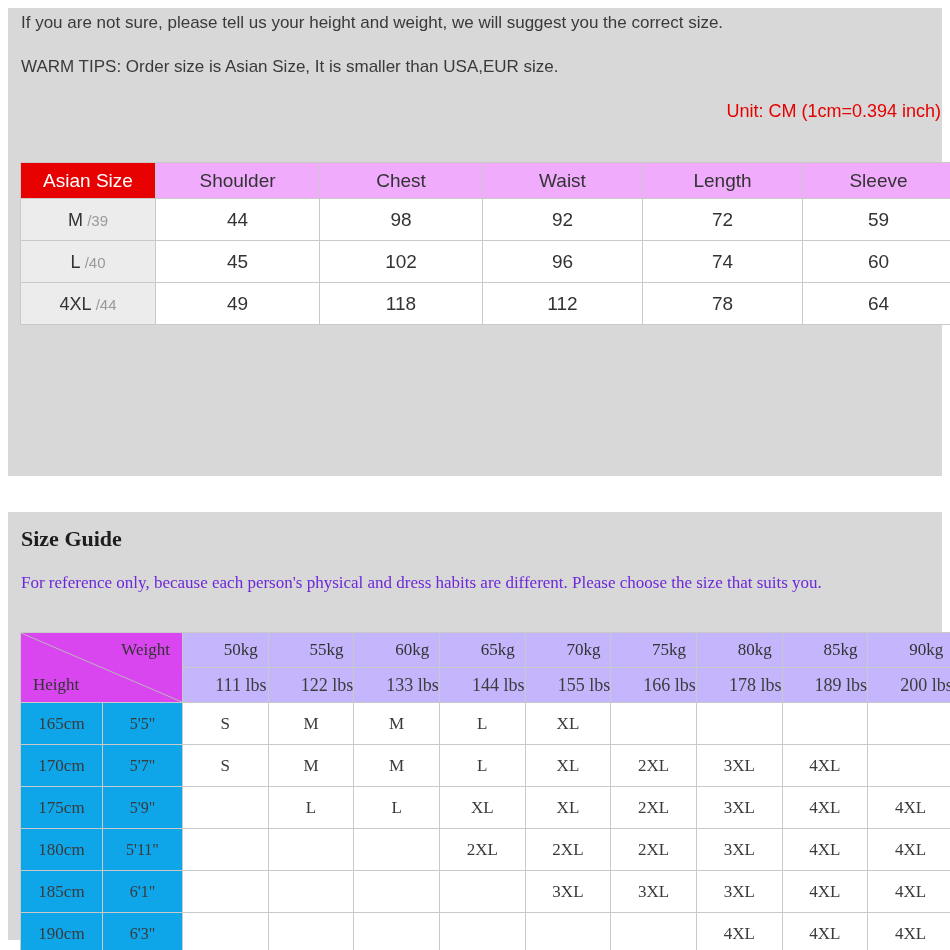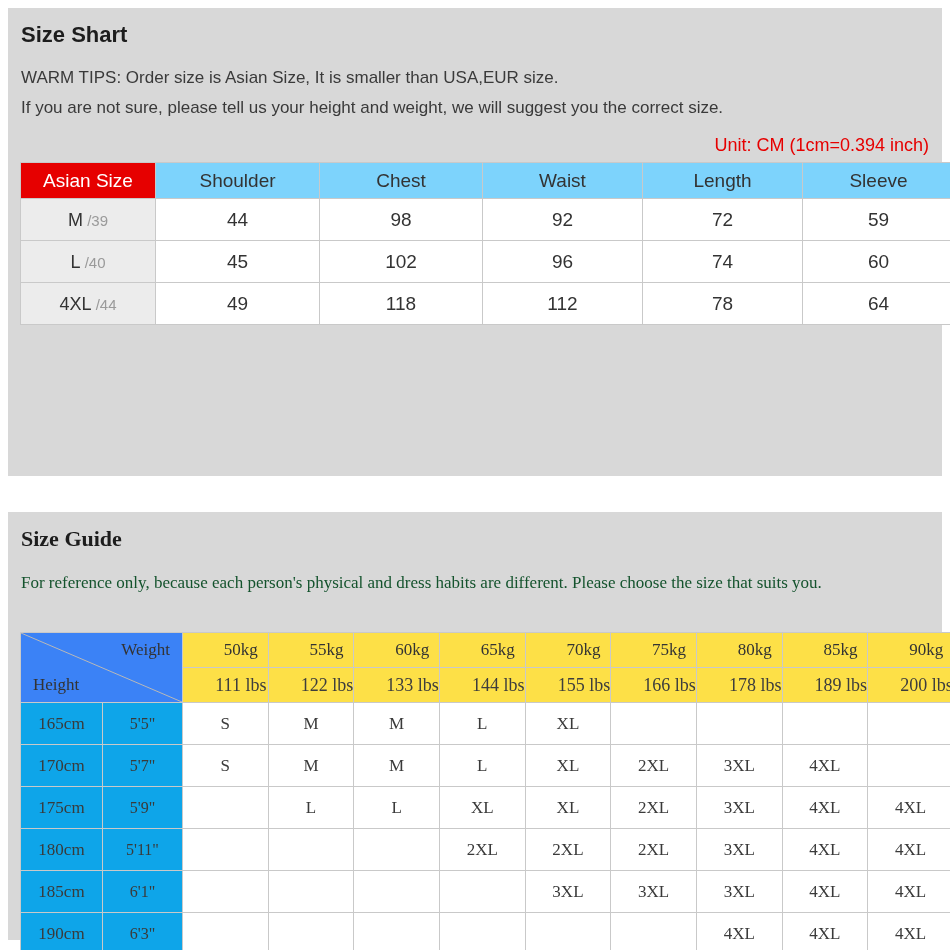--- a/index.html
+++ b/index.html
@@ -21,72 +21,71 @@
     font-size:22px;font-weight:700;color:#1d1d1d;
     padding:13px 0 0 13px;line-height:28px;
   }
   .tips{
     font-size:17px;color:#3a3a3a;
     padding:0 13px;line-height:30px;
   }
   .tips.first{margin-top:14px;}
   .unit{
     font-size:18px;color:#e60000;
-    text-align:right;padding-right:13px;
-    line-height:24px;margin-top:10px;
+    text-align:right;padding-right:1px;
+    line-height:24px;margin-top:17px;
   }
   .intro{
-    font-size:17px;color:#14532d;
+    font-size:17px;color:#6d28d9;
     padding:0 16px 0 13px;line-height:30px;margin-top:15px;
     max-width:905px;
   }
 
   table{
     position:absolute;left:12px;
     width:934px;
     border-collapse:collapse;table-layout:fixed;
     background:#ffffff;
   }
   th,td{
     border:1px solid #c9c9c9;
     text-align:center;vertical-align:middle;
     font-weight:400;color:#3a3a3a;
     overflow:hidden;white-space:nowrap;
   }
 
   
   #t1{top:154px;}
-  #t1 th{height:33px;font-size:19px;color:#333;background:#7dd3fc;}
+  #t1 th{height:33px;font-size:19px;color:#333;background:#f0abfc;}
   #t1 th.red{background:#e60000;color:#ffffff;}
   #t1 td{height:39px;font-size:19px;color:#333;}
   #t1 td.sizecol{background:#ececec;}
   #t1 .sz{font-size:18px;color:#333;}
   #t1 .alt{font-size:15px;color:#9a9a9a;}
 
   
   #t2{top:120px;}
-  #t2 th{background:#fde047;height:32px;padding-left:32px;}
+  #t2 th{background:#c4b5fd;height:32px;padding-left:32px;}
   #t2 th.kg{font-size:17px;color:#333;}
   #t2 th.lbs{font-size:18px;color:#3d3d3d;}
   #t2 td{height:39px;font-size:17px;background:#ffffff;}
   #t2 td.hcol{background:#0ea5e9;}
   #t2 td.ft{font-size:16px;}
-  #t2 th.corner{position:relative;background:#3b82f6;padding:16px;}
+  #t2 th.corner{position:relative;background:#d946ef;padding:16px;}
   .corner svg{position:absolute;left:0;top:0;width:100%;height:100%;display:block;}
   .corner line{stroke:#b8b8b8;stroke-width:1;}
   .w-label{position:absolute;top:7px;right:12px;font-size:17px;color:#333;}
   .h-label{position:absolute;bottom:7px;left:12px;font-size:17px;color:#333;}
 </style>
 </head>
 <body>
 
 <div class="panel" id="panel1">
-  <div class="h-title">Size Shart</div>
+  <div class="tips">If you are not sure, please tell us your height and weight, we will suggest you the correct size.</div>
   <div class="tips first">WARM TIPS: Order size is Asian Size, It is smaller than USA,EUR size.</div>
-  <div class="tips">If you are not sure, please tell us your height and weight, we will suggest you the correct size.</div>
   <div class="unit">Unit: CM (1cm=0.394 inch)</div>
 
   <table id="t1">
     <colgroup>
       <col style="width:135px">
         <col style="width:164px">
         <col style="width:163px">
       <col style="width:160px">
         <col style="width:160px">
         <col style="width:152px">

